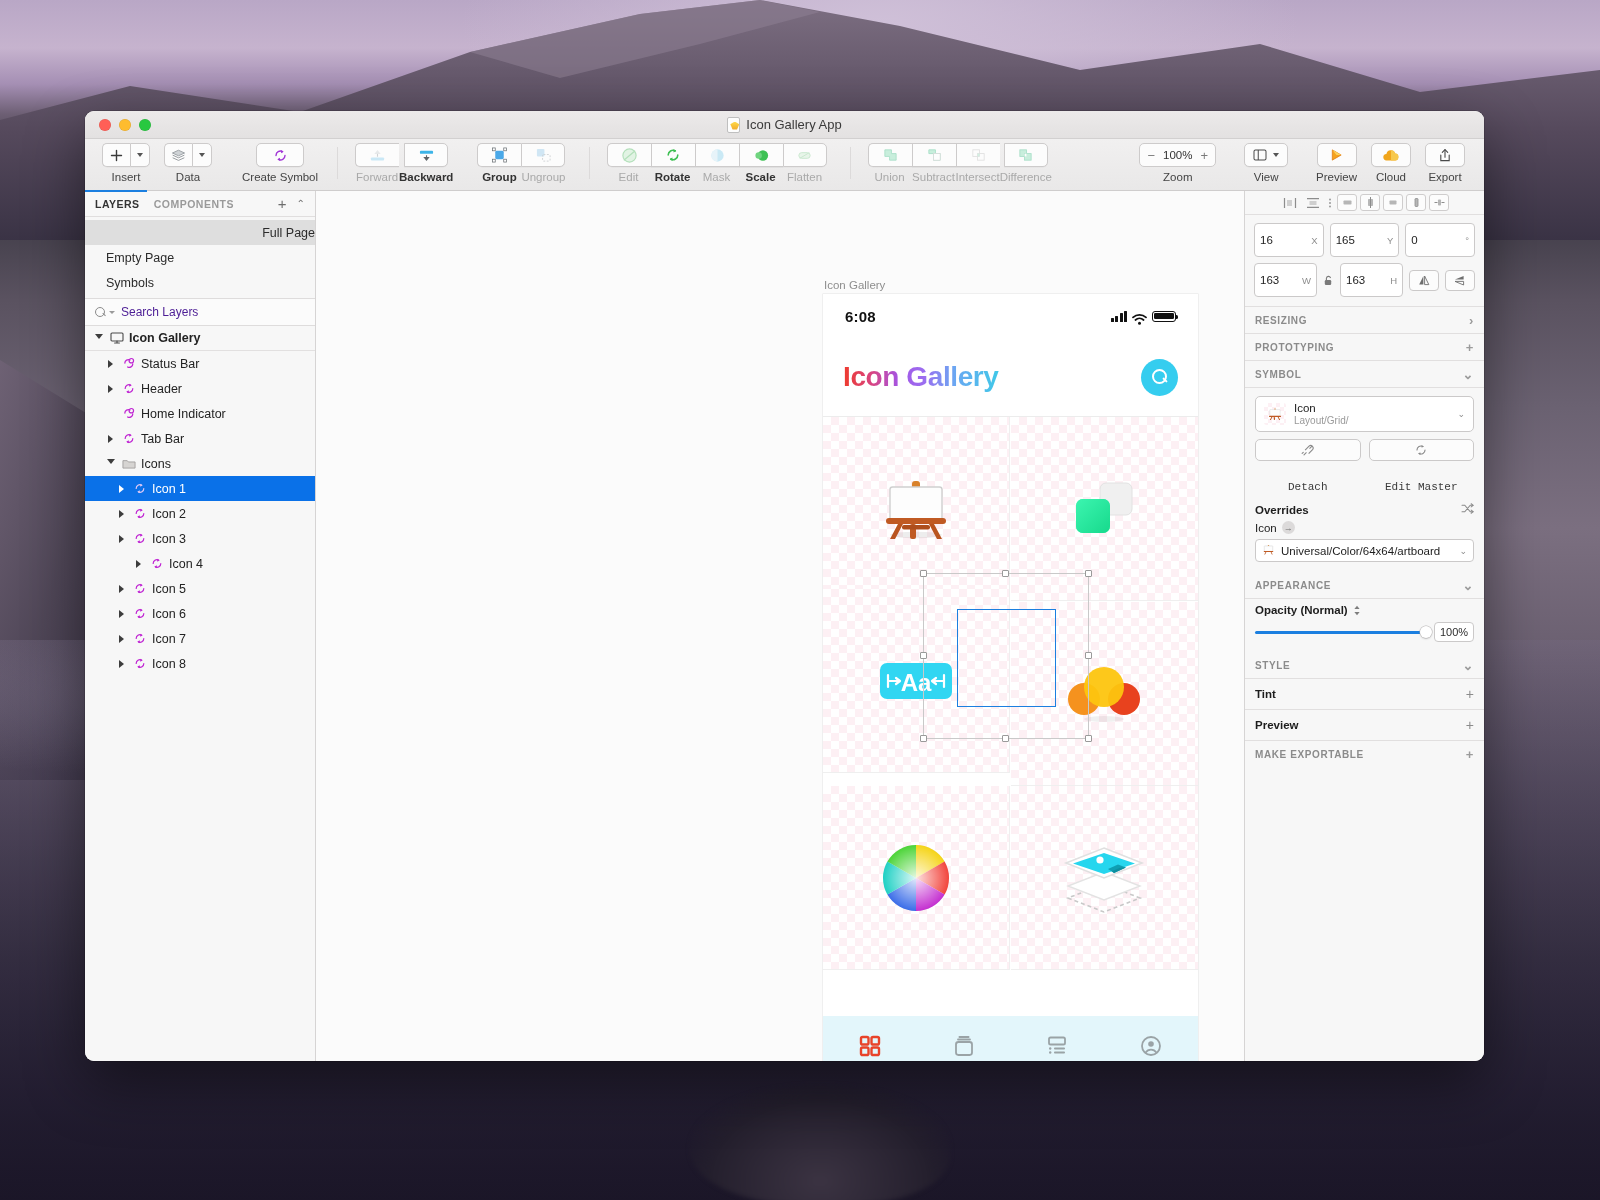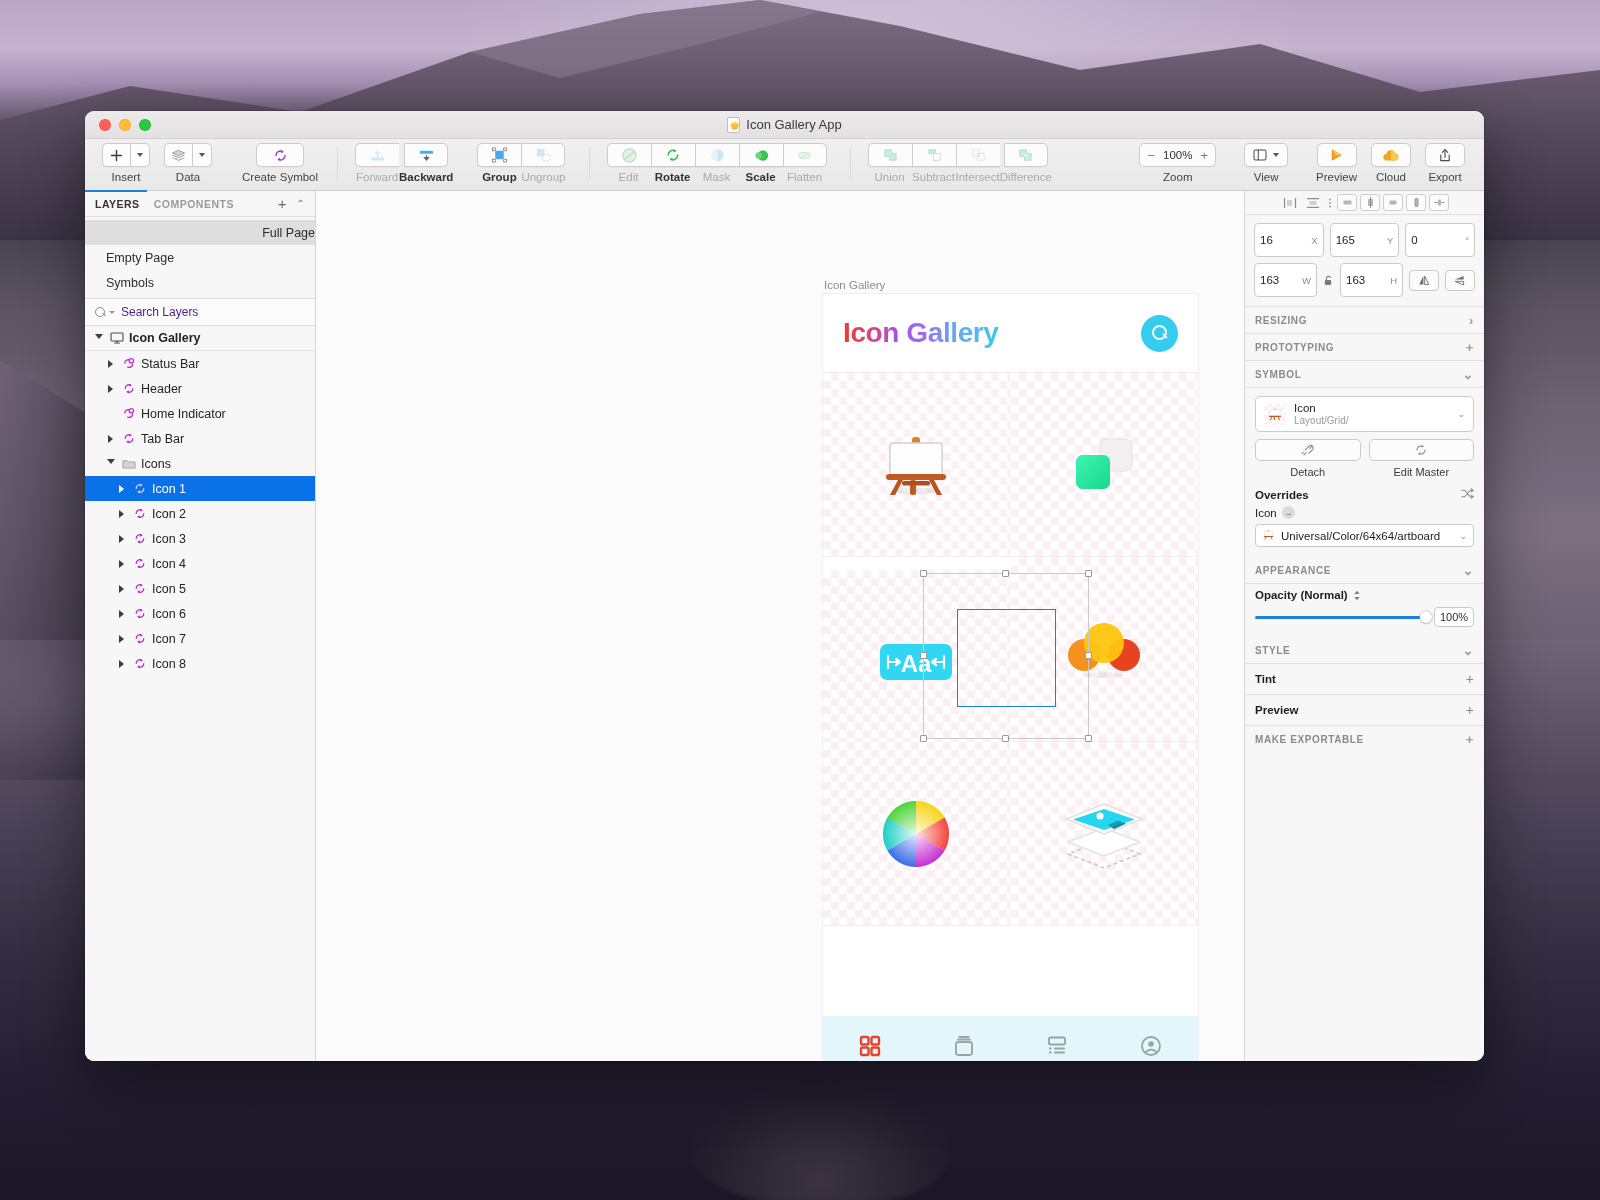--- a/index.html
+++ b/index.html
@@ -331,21 +331,21 @@
   }
   .symname { font-size:11.5px; color:#1d1d1d; line-height:1.25; }
   .sympath { font-size:10px; color:#9a9a9a; line-height:1.25; }
 
   .twobtn { display:flex; gap:8px; padding:7px 10px 0; }
   .bigbtn { flex:1; display:flex; flex-direction:column; align-items:center; }
   .bigbtn .bx {
     width:100%; height:22px; background:#fcfcfc; border:.5px solid #cbc9c9; border-radius:5px;
     display:flex; align-items:center; justify-content:center;
   }
-  .bigbtn .lb { font-size:11px; color:#3a3a3a; margin-top:5px; }
+  .bigbtn .lb { font-size:11px; color:#3a3a3a; margin-top:20px;font-family:Liberation Mono, monospace; }
 
   .ovtitle { padding:10px 10px 2px; font-size:11.5px; font-weight:bold; color:#1d1d1d; display:flex; align-items:center;}
   .ovsub { padding:3px 10px 5px; font-size:11.5px; color:#1d1d1d; display:flex; align-items:center; gap:5px;}
   .roundarrow {
     width:13px;height:13px;border-radius:50%;background:#dcdada;
     display:flex;align-items:center;justify-content:center; font-size:9px;color:#6e6e6e;
   }
   .ovfield {
     margin:0 10px 10px; height:23px; background:#fff; border:.5px solid #cbc9c9; border-radius:4px;
     display:flex; align-items:center; gap:6px; padding:0 6px;
@@ -796,21 +796,21 @@
             <svg width="14" height="13" viewBox="0 0 15 14">
                 <path d="M3.4 7a4 4 0 0 1 5.8-3.6" fill="none" stroke="#c026d3" stroke-width="1.3" stroke-linecap="round"></path>
                 <path d="M11.6 7a4 4 0 0 1-5.8 3.6" fill="none" stroke="#c026d3" stroke-width="1.3" stroke-linecap="round"></path>
                 <path d="M7.6 1.8 10.4 3.5 7.8 5z" fill="#c026d3"></path>
                 <path d="M7.4 12.2 4.6 10.5 7.2 9z" fill="#c026d3"></path>
               </svg>
           </span>
           <span>Icon 3</span>
         </div>
 
-        <div class="trow" style="padding-left:31px">
+        <div class="trow" style="padding-left:48px">
           <span class="disc">
               <i></i>
             </span>
           <span class="lico">
             <svg width="14" height="13" viewBox="0 0 15 14">
                 <path d="M3.4 7a4 4 0 0 1 5.8-3.6" fill="none" stroke="#c026d3" stroke-width="1.3" stroke-linecap="round"></path>
                 <path d="M11.6 7a4 4 0 0 1-5.8 3.6" fill="none" stroke="#c026d3" stroke-width="1.3" stroke-linecap="round"></path>
                 <path d="M7.6 1.8 10.4 3.5 7.8 5z" fill="#c026d3"></path>
                 <path d="M7.4 12.2 4.6 10.5 7.2 9z" fill="#c026d3"></path>
               </svg>
@@ -878,20 +878,39 @@
           <span>Icon 8</span>
         </div>
       </div>
     </div>
 
     <div id="canvas">
       <div id="abname">Icon Gallery</div>
 
       <div id="artboard">
 
+        <div id="sbar">
+          <div id="sbtime">6:08</div>
+          <div id="sbright">
+            <span class="bars">
+              <span style="height:4px"></span>
+                <span style="height:6px"></span>
+                <span style="height:8.5px"></span>
+                <span style="height:11px"></span>
+            </span>
+            <span class="wifi">
+              <svg width="15" height="11" viewBox="0 0 15 11">
+                  <path d="M1 3.4a9.6 9.6 0 0 1 13 0" fill="none" stroke="#111" stroke-width="1.7" stroke-linecap="round"></path>
+                  <path d="M3.4 6a6.2 6.2 0 0 1 8.2 0" fill="none" stroke="#111" stroke-width="1.7" stroke-linecap="round"></path>
+                  <circle cx="7.5" cy="9.2" r="1.5" fill="#111"></circle>
+                </svg>
+            </span>
+            <span class="batt"></span>
+          </div>
+        </div>
 
         <div id="hdr">
           <div id="title-grad">Icon Gallery</div>
           <div id="searchbtn">
             <span class="bigsearch"></span>
           </div>
         </div>
 
         <div id="grid">
 
@@ -915,21 +934,21 @@
               <rect x="12" y="30" width="34" height="34" rx="7" fill="url(#gg1)"></rect>
               <defs>
                   <linearGradient id="gg1" x1="0" y1="0" x2="1" y2="1">
                     <stop offset="0" stop-color="#3cf5b0"></stop>
                     <stop offset="1" stop-color="#17d98c"></stop>
                   </linearGradient>
                 </defs>
             </svg>
           </div>
 
-          <div class="cell tint" style="left:0;top:197px">
+          <div class="cell tint" style="left:0;top:172px">
             <svg width="88" height="80" viewBox="0 0 88 80">
               <rect x="8" y="22" width="72" height="36" rx="7" fill="#31d6f2"></rect>
               <path d="M16 40h12M16 34v12M28 40l-4-3M28 40l-4 3" stroke="#fff" stroke-width="2.2" stroke-linecap="round" stroke-linejoin="round" fill="none"></path>
               <path d="M72 40H60M72 34v12M60 40l4-3M60 40l4 3" stroke="#fff" stroke-width="2.2" stroke-linecap="round" stroke-linejoin="round" fill="none"></path>
               <text x="44" y="50" font-family="Liberation Sans, sans-serif" font-size="24" font-weight="bold" fill="#fff" text-anchor="middle">Aa</text>
             </svg>
           </div>
 
           <div class="cell tint" style="left:187.5px;top:184.5px; border-right:none">
             <svg width="84" height="80" viewBox="0 0 84 80">

